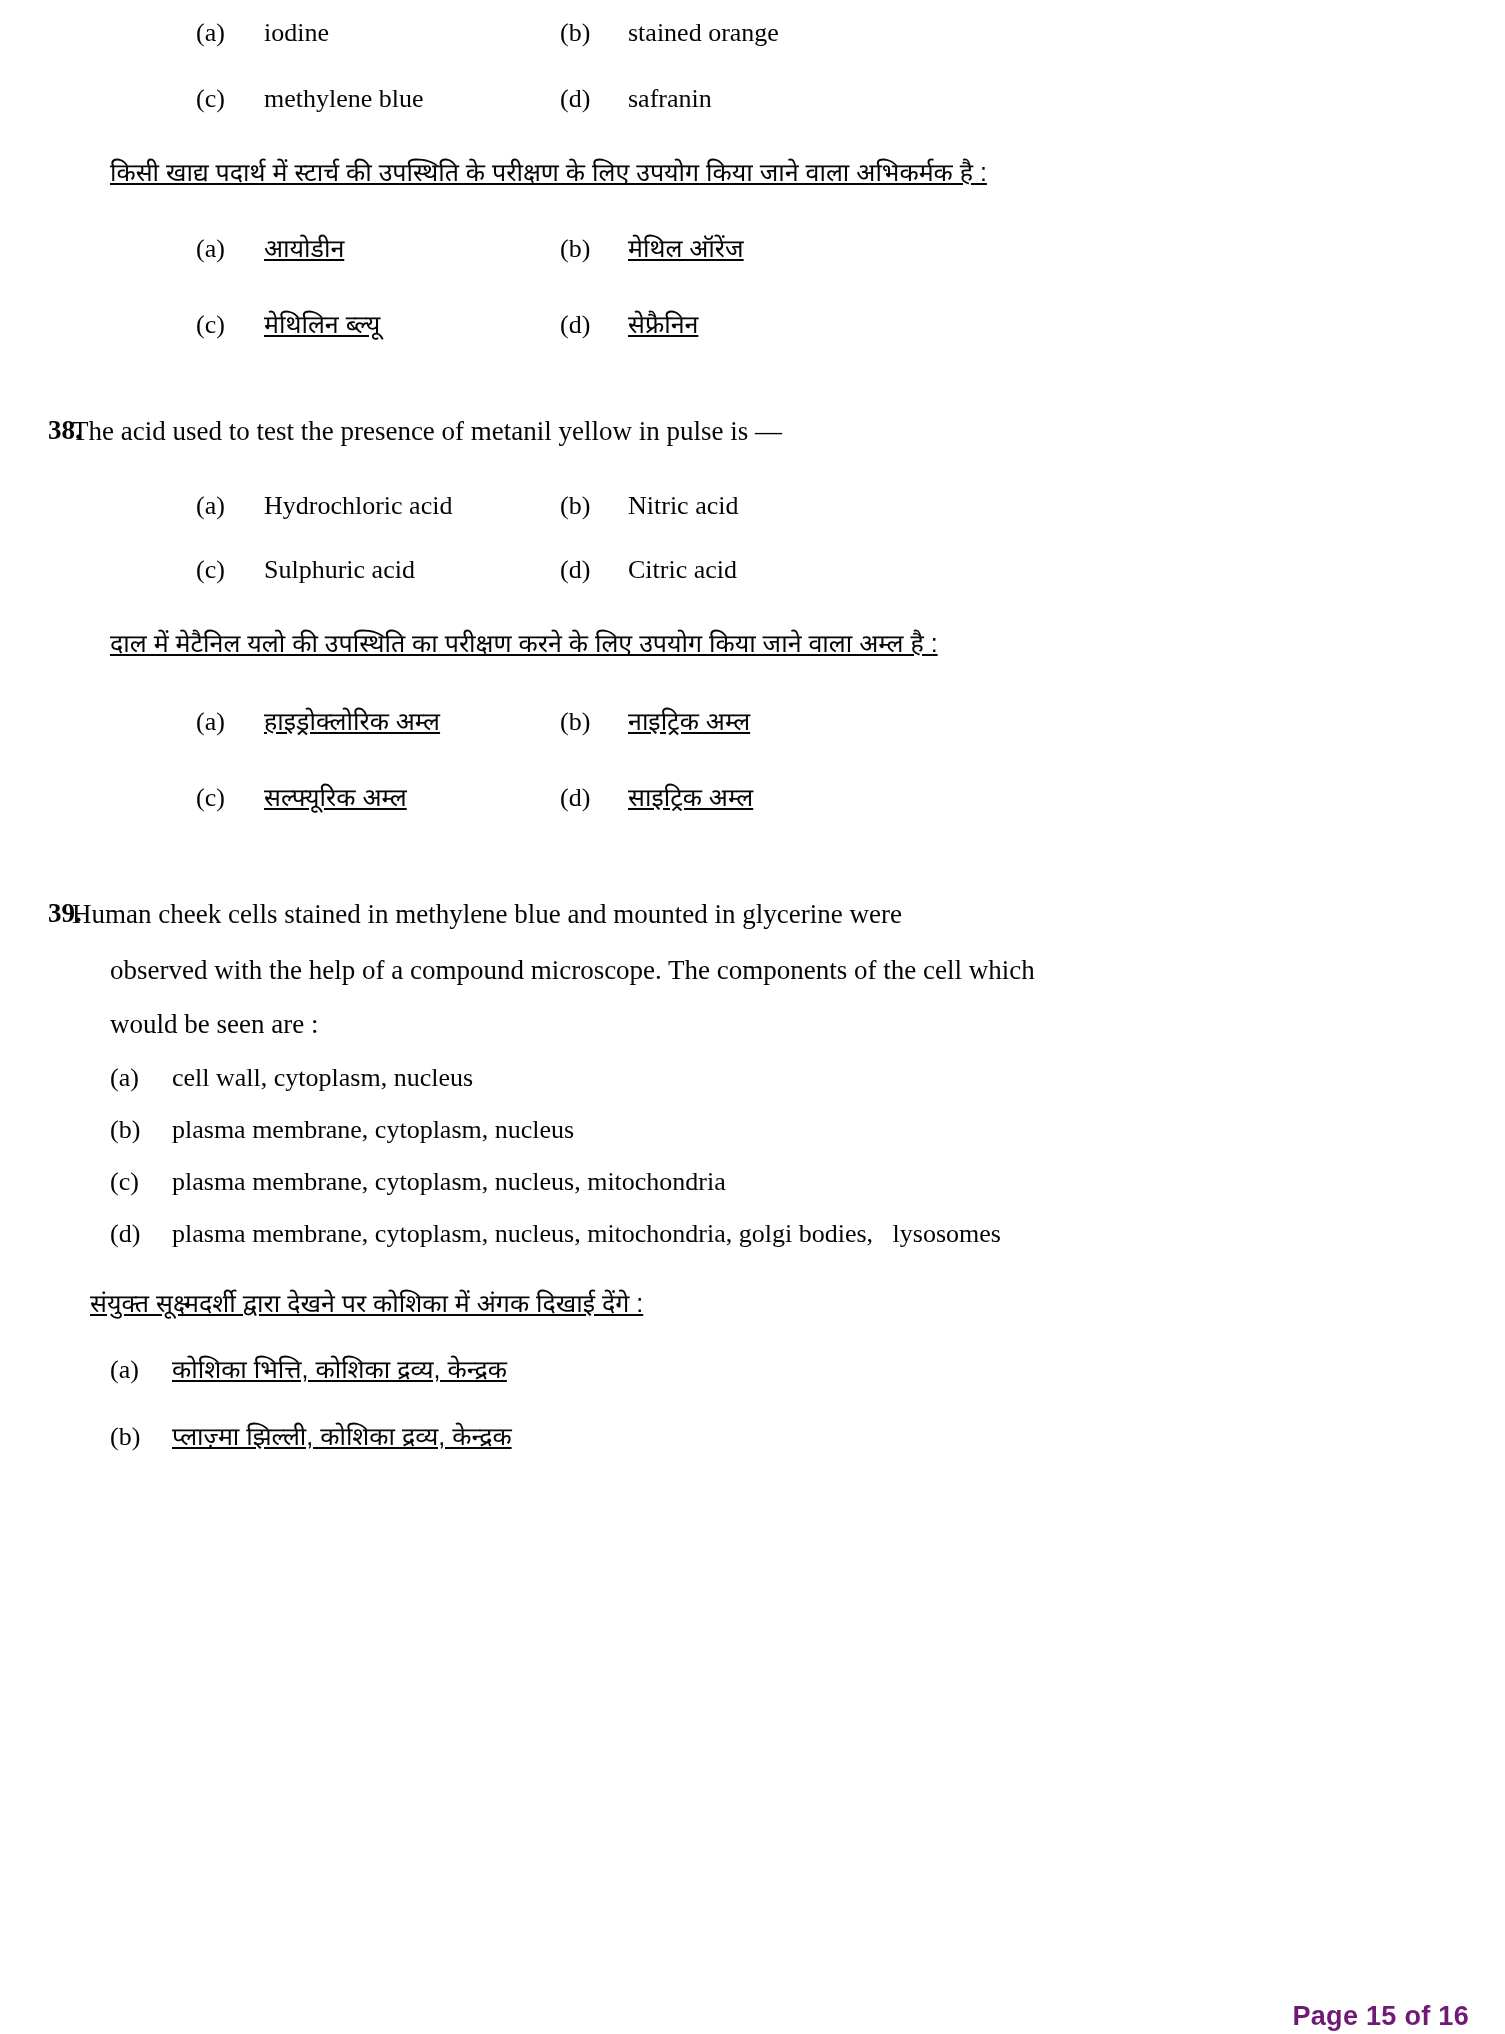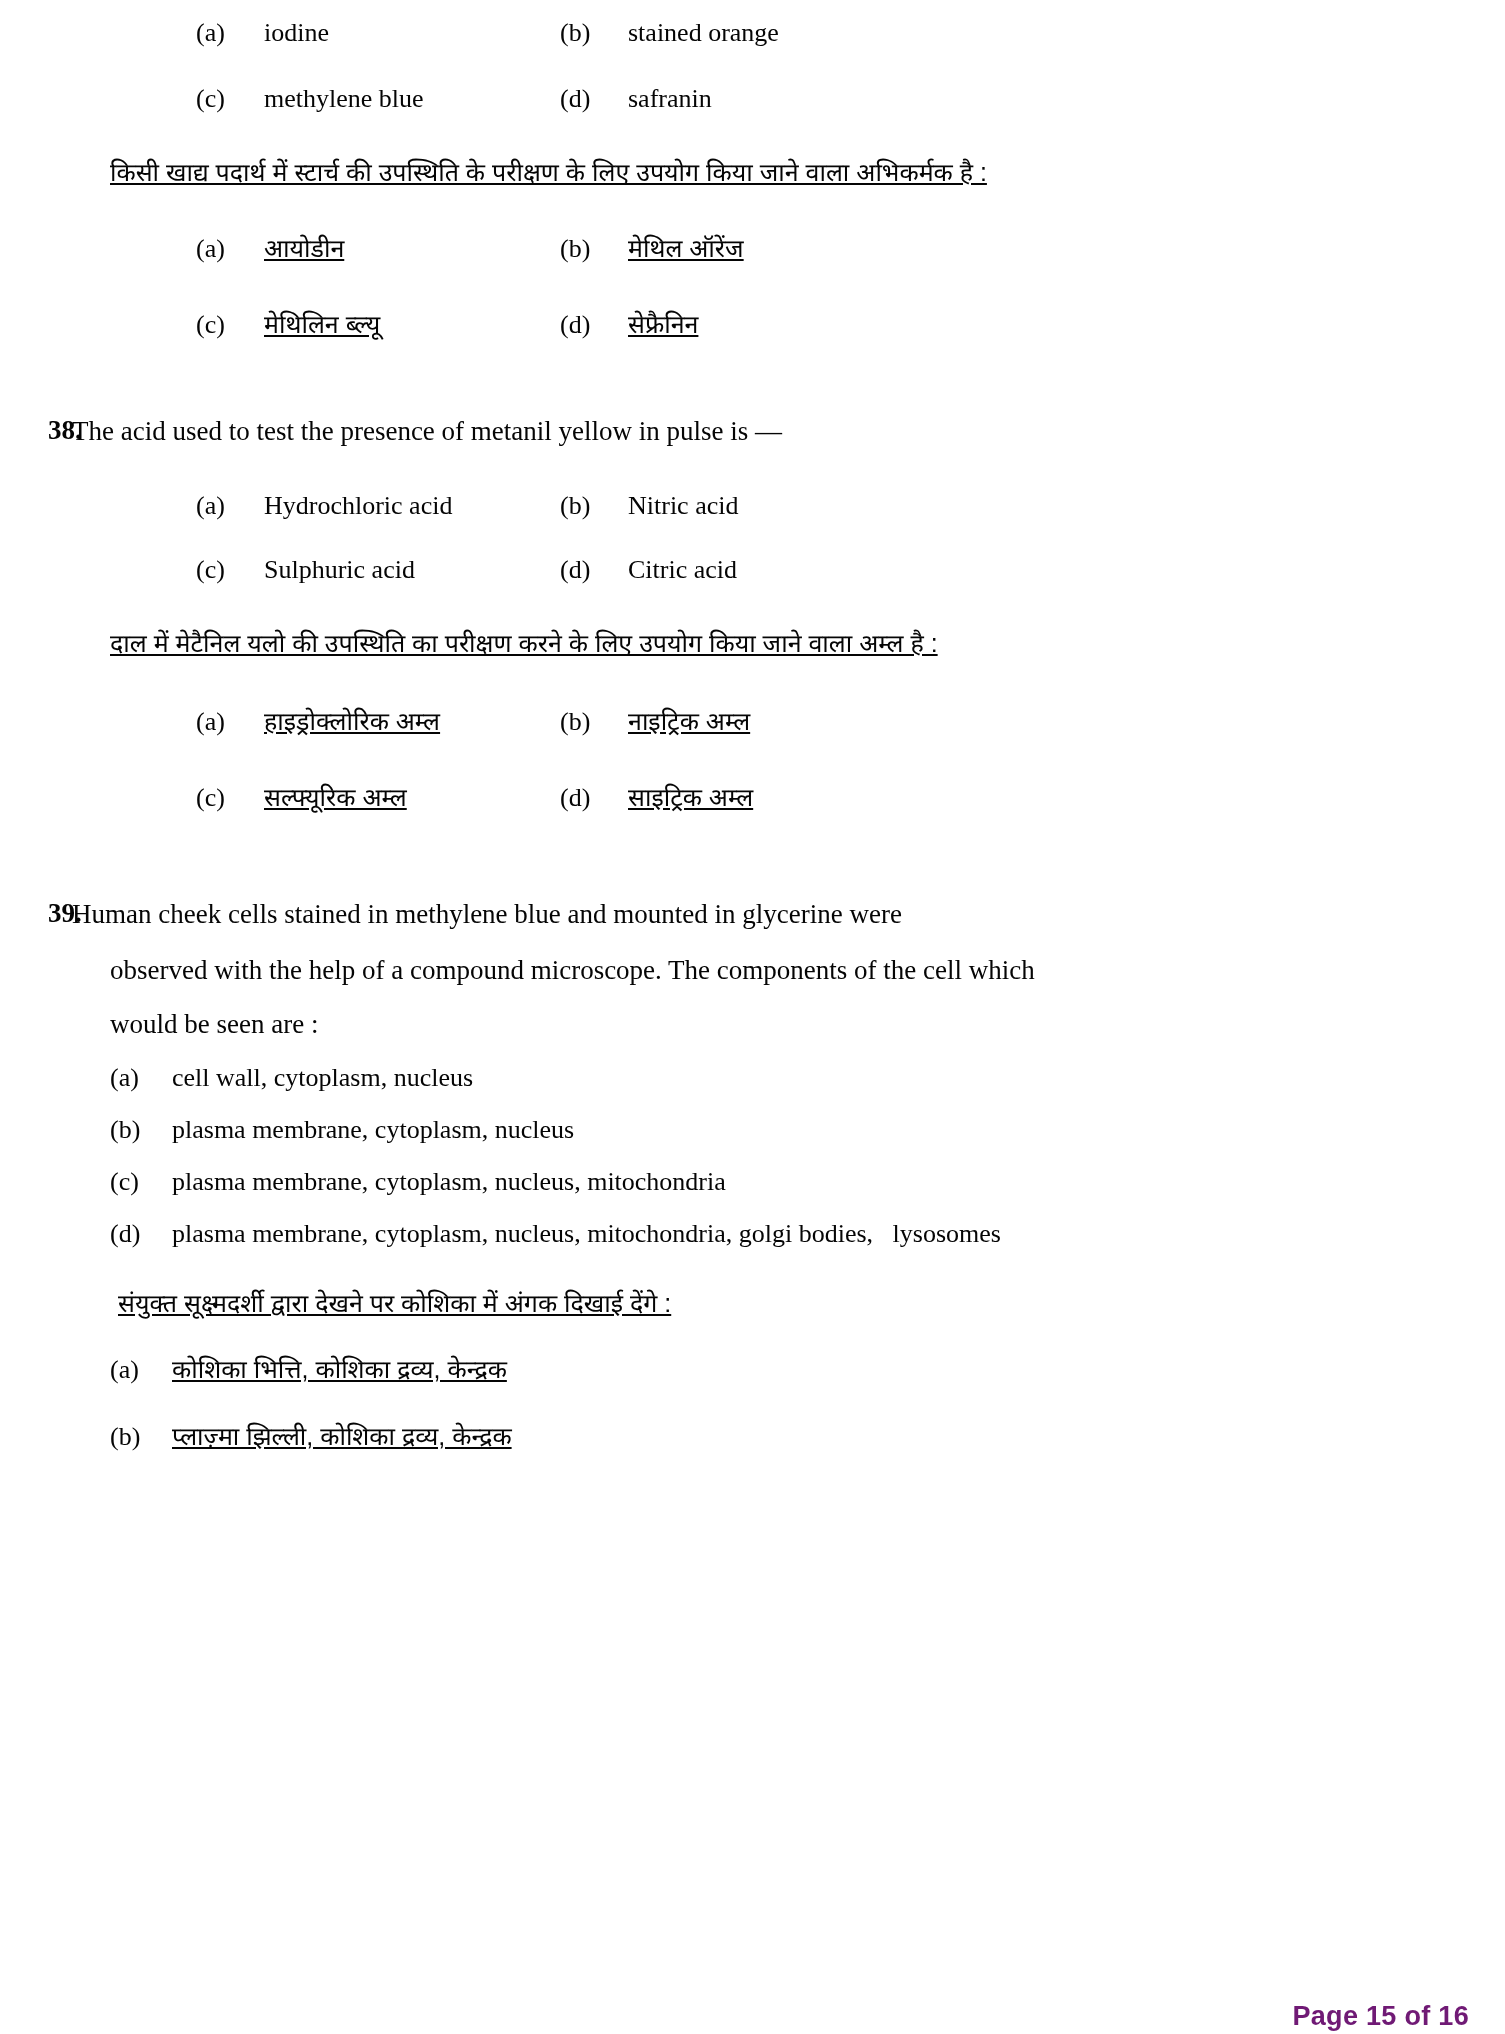--- a/index.html
+++ b/index.html
@@ -277,21 +277,21 @@
     <div class="opt-fw">
       <span class="opt-label">(d)</span>
       <span class="opt-text" style="white-space:pre">plasma membrane, cytoplasm, nucleus, mitochondria, golgi bodies,   lysosomes</span>
     </div>
 
     <div style="height:2px"></div>
 
 
     <div style="height:14px"></div>
 
-    <div class="hindi" style="padding-left:118px">संयुक्त सूक्ष्मदर्शी द्वारा देखने पर कोशिका में अंगक दिखाई देंगे :</div>
+    <div class="hindi" style="padding-left:90px">संयुक्त सूक्ष्मदर्शी द्वारा देखने पर कोशिका में अंगक दिखाई देंगे :</div>
 
     <div style="height:32px"></div>
 
     <div class="opt-fw" style="margin-bottom:34px">
       <span class="opt-label">(a)</span>
       <span class="opt-text hindi">कोशिका भित्ति, कोशिका द्रव्य, केन्द्रक</span>
     </div>
 
     <div class="opt-fw">
       <span class="opt-label">(b)</span>

